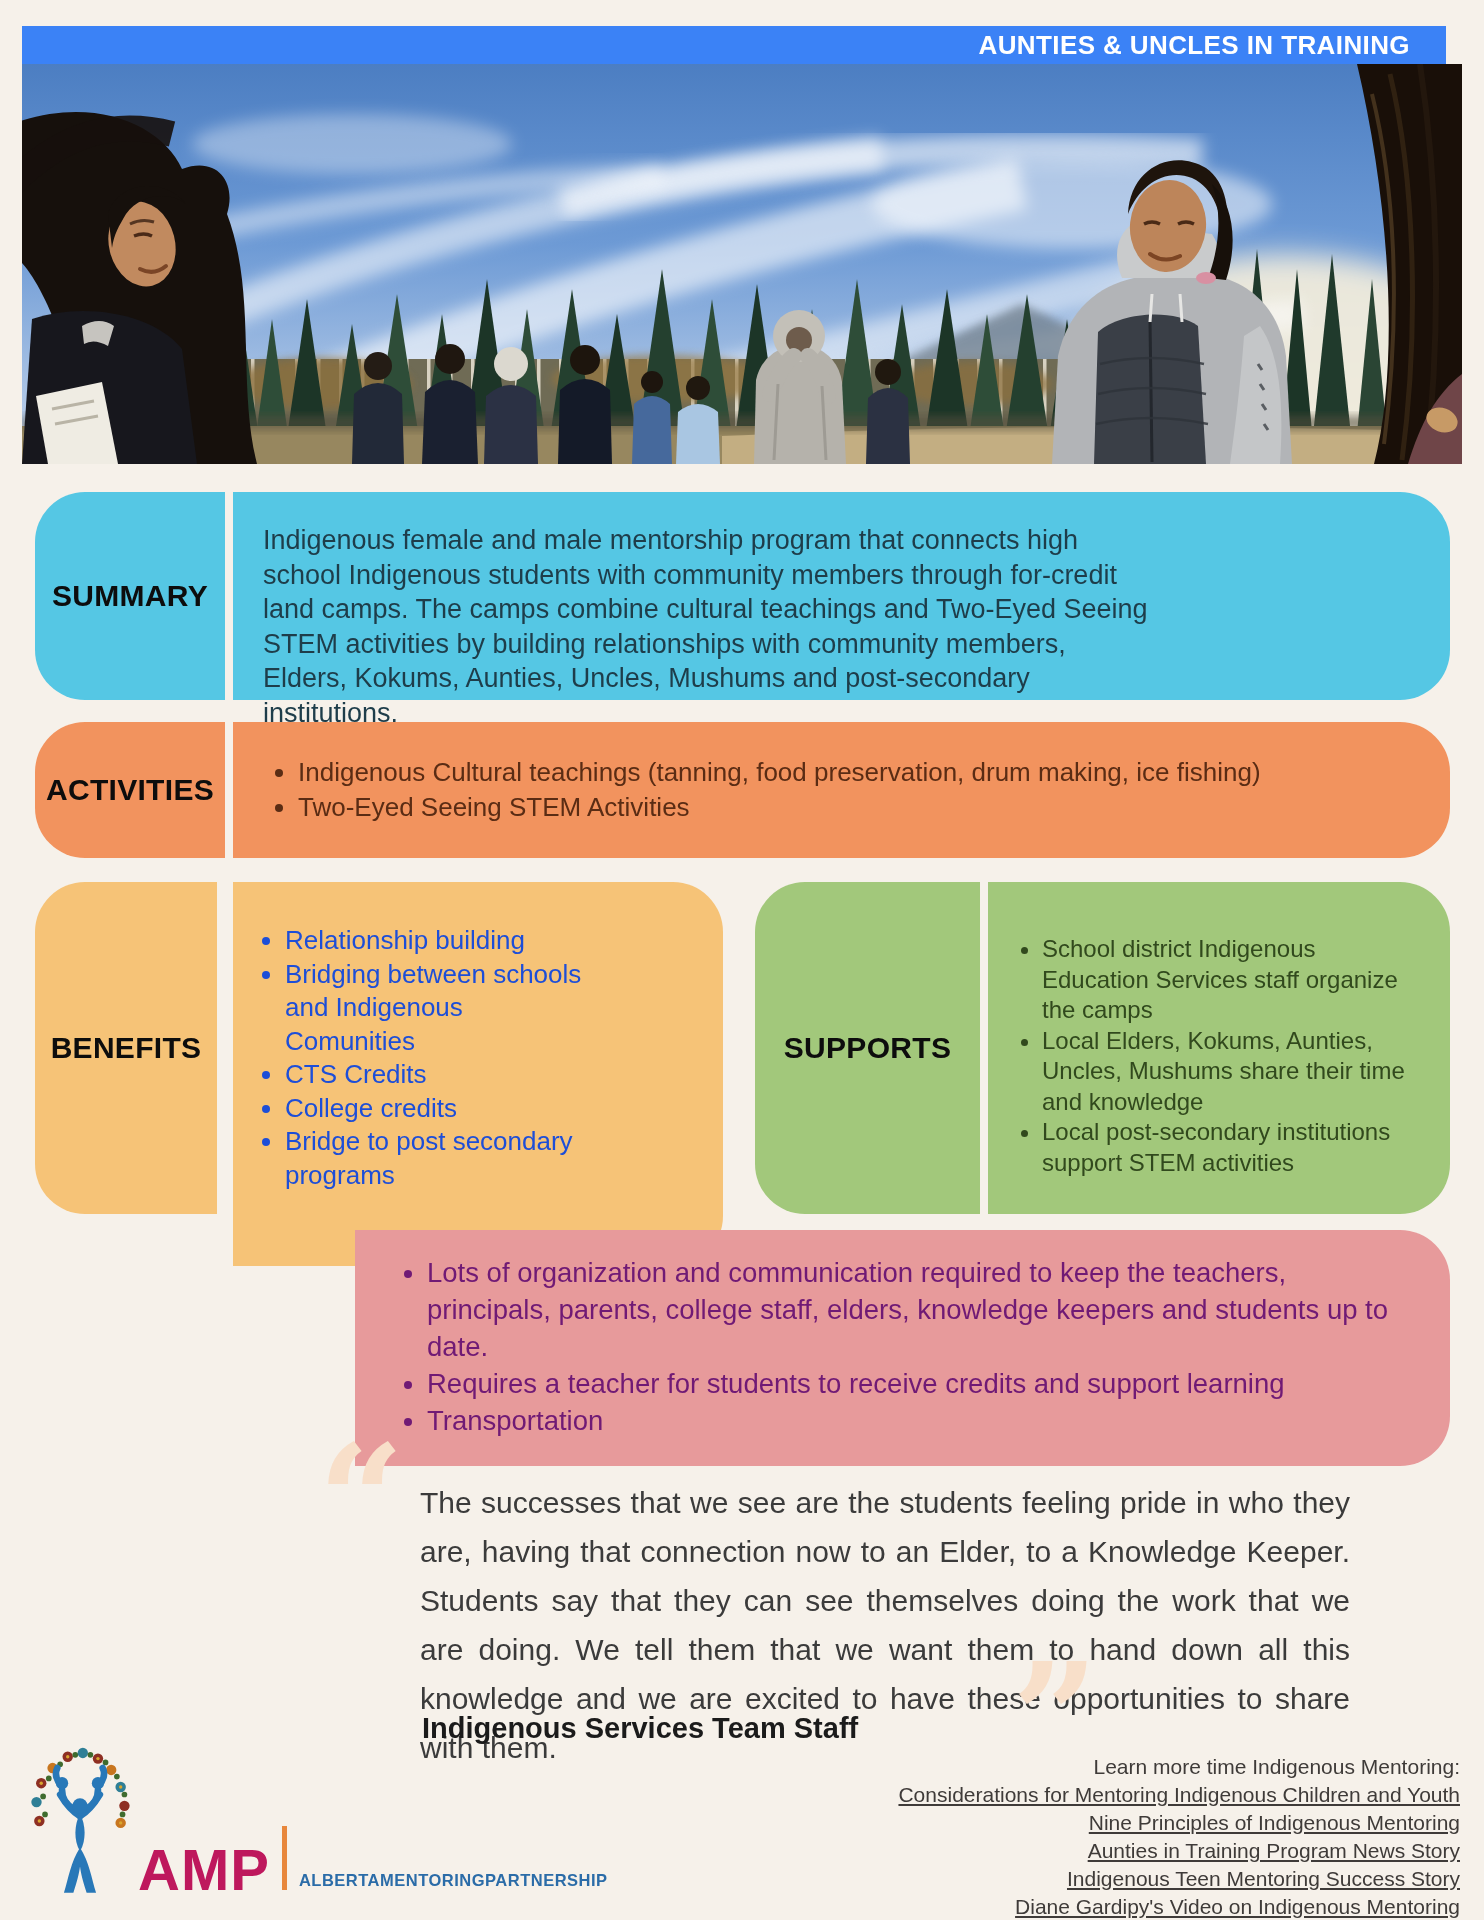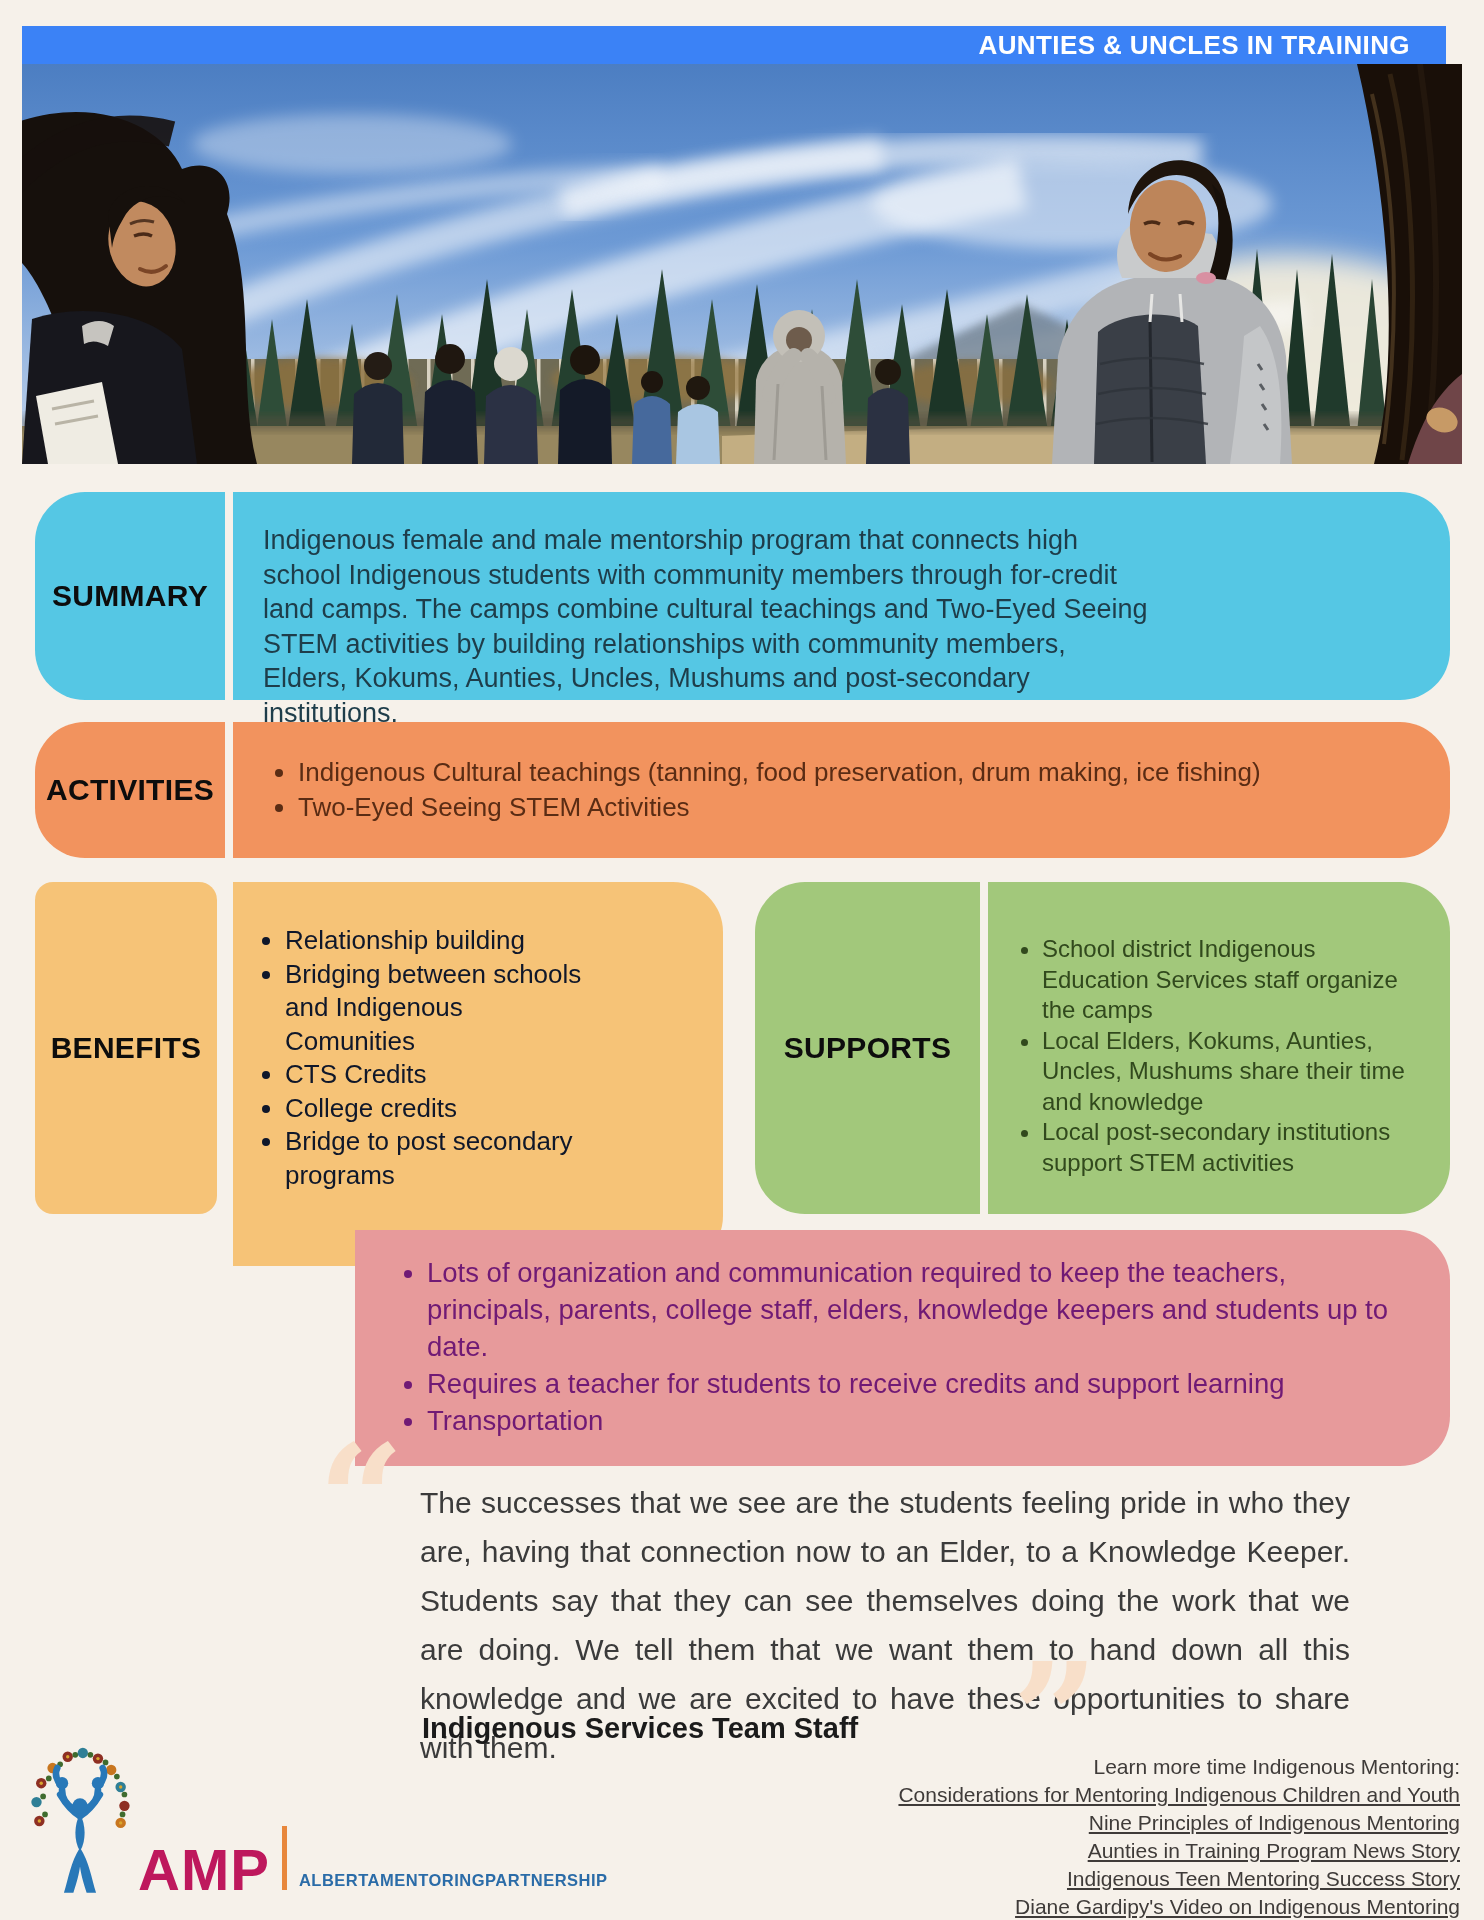--- a/index.html
+++ b/index.html
@@ -22,23 +22,23 @@
 
   .summary-label{left:35px;top:492px;width:190px;height:208px;background:#55C7E4;}
   .summary-content{left:233px;top:492px;width:1217px;height:208px;background:#55C7E4;
                    padding:31px 300px 0 30px;font-size:27px;line-height:34.5px;color:#1e3d4a;}
 
   .activities-label{left:35px;top:722px;width:190px;height:136px;background:#F2935E;}
   .activities-content{left:233px;top:722px;width:1217px;height:136px;background:#F2935E;
                       display:flex;align-items:center;color:#5a2c14;}
   .activities-content ul{margin:0;padding-left:65px;font-size:26px;line-height:35px;}
 
-  .benefits-label{left:35px;top:882px;width:182px;height:332px;background:#F6C377;border-radius:18px;}
+  .benefits-label{left:35px;top:882px;width:182px;height:332px;background:#F6C377;}
   .benefits-content{left:233px;top:882px;width:490px;height:384px;background:#F6C377;
-                    padding:42px 30px 0 26px;color:#0f172a;}
+                    padding:42px 30px 0 26px;color:#1d4ed8;}
   .benefits-content ul{margin:0;padding-left:26px;font-size:26px;line-height:33.5px;width:310px;}
 
   .supports-label{left:755px;top:882px;width:225px;height:332px;background:#A2C87B;}
   .supports-content{left:988px;top:882px;width:462px;height:332px;background:#A2C87B;
                     padding:52px 28px 0 30px;color:#31491d;}
   .supports-content ul{margin:0;padding-left:24px;font-size:24px;line-height:30.5px;}
 
   .considerations-label{left:35px;top:1230px;width:310px;height:236px;background:#E79A9B;}
   .considerations-content{left:355px;top:1230px;width:1095px;height:236px;background:#E79A9B;
                           padding:24px 56px 0 46px;color:#701a75;}

